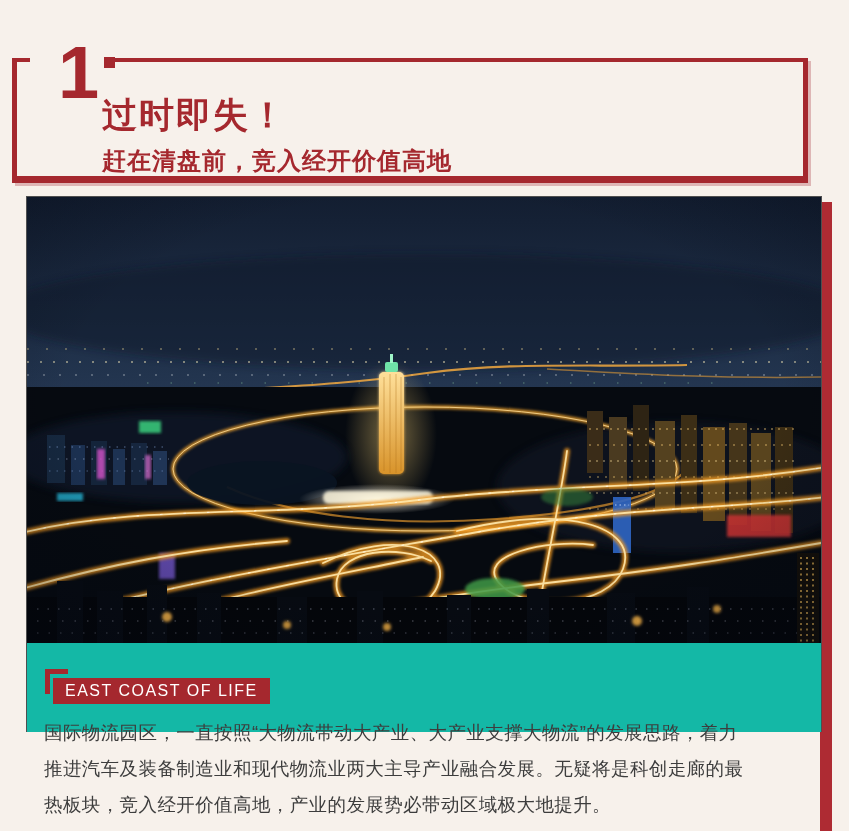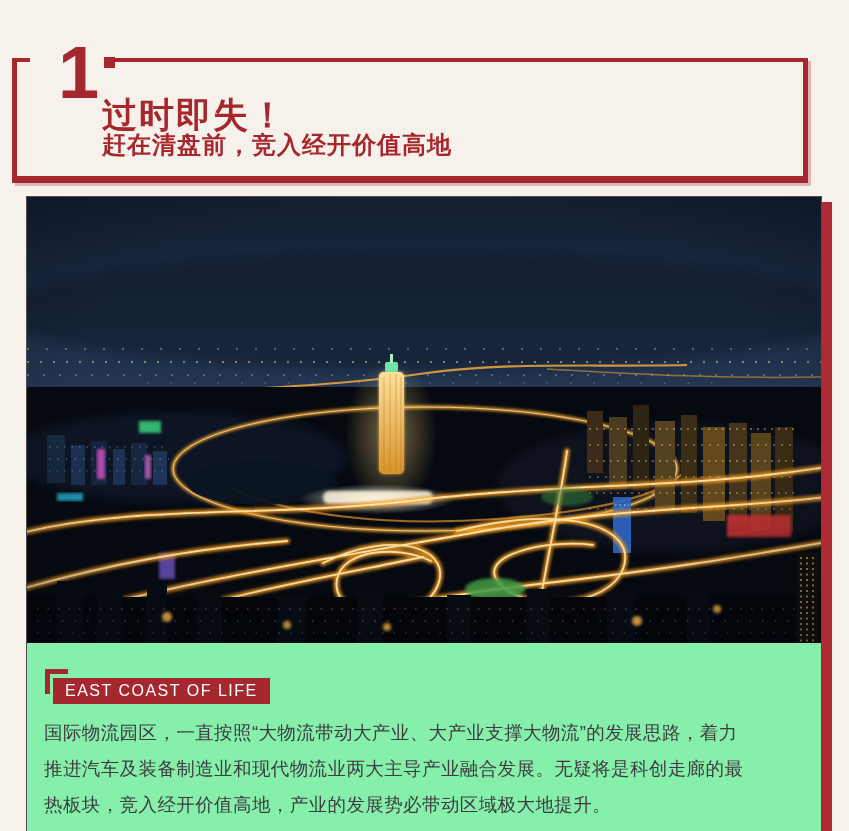--- a/index.html
+++ b/index.html
@@ -28,32 +28,32 @@
   }
   .accent-dot{
     position:absolute;left:104px;top:57px;width:11px;height:11px;
     background:#a5282e;z-index:4;
   }
   .page-title{
     position:absolute;left:102px;top:92px;z-index:3;
     font-size:35px;font-weight:bold;color:#a5282e;letter-spacing:2px;
   }
   .page-subtitle{
-    position:absolute;left:102px;top:129px;z-index:3;
+    position:absolute;left:102px;top:145px;z-index:3;
     font-size:24px;font-weight:bold;color:#a5282e;letter-spacing:1px;
   }
   
   .accent-bar{
     position:absolute;left:820px;top:202px;width:12px;height:629px;
     background:#ae2b33;z-index:0;
   }
   
   .content-panel{
-    position:absolute;left:26px;top:196px;width:796px;height:635px;
-    box-sizing:border-box;background:#86efac;
+    position:absolute;left:26px;top:196px;width:796px;height:536px;
+    box-sizing:border-box;background:#14b8a6;
     border:1px solid #4f4f4f;border-bottom:none;
     z-index:1;
   }
   .hero{display:block;width:794px;height:446px;}
   
   .badge-bracket{
     position:absolute;left:18px;top:472px;width:18px;height:20px;
     border-left:5px solid #a5282e;border-top:5px solid #a5282e;
   }
   .section-badge{

